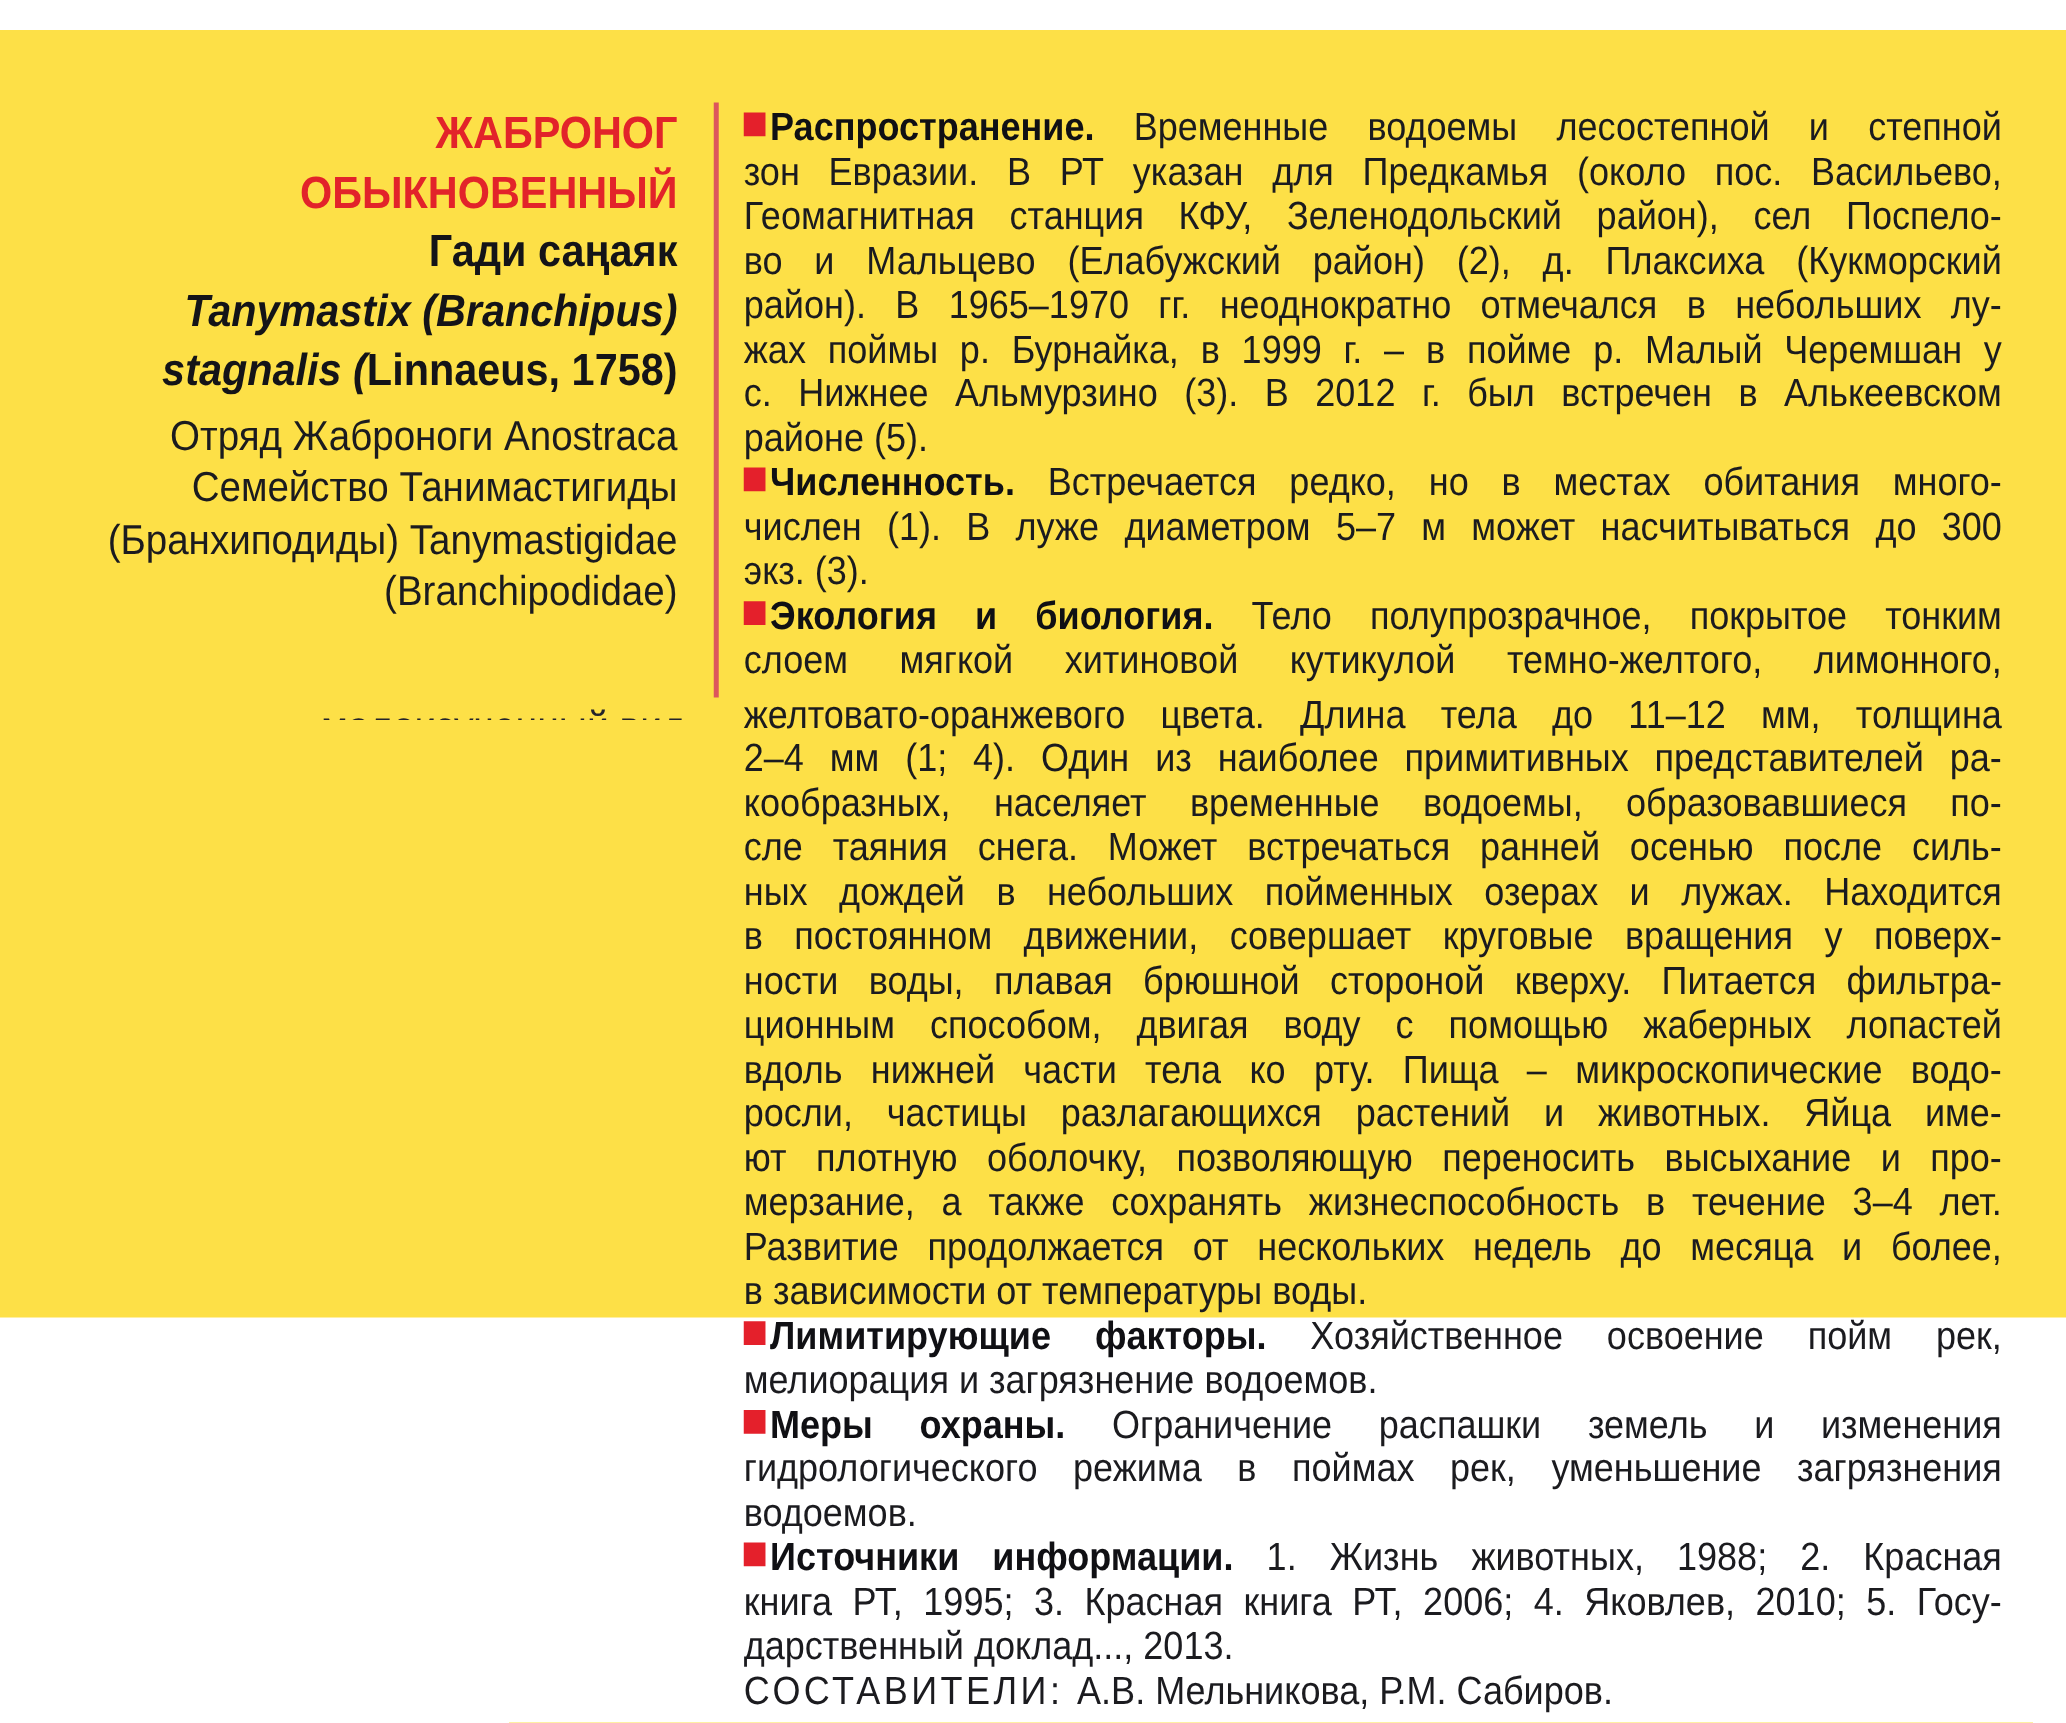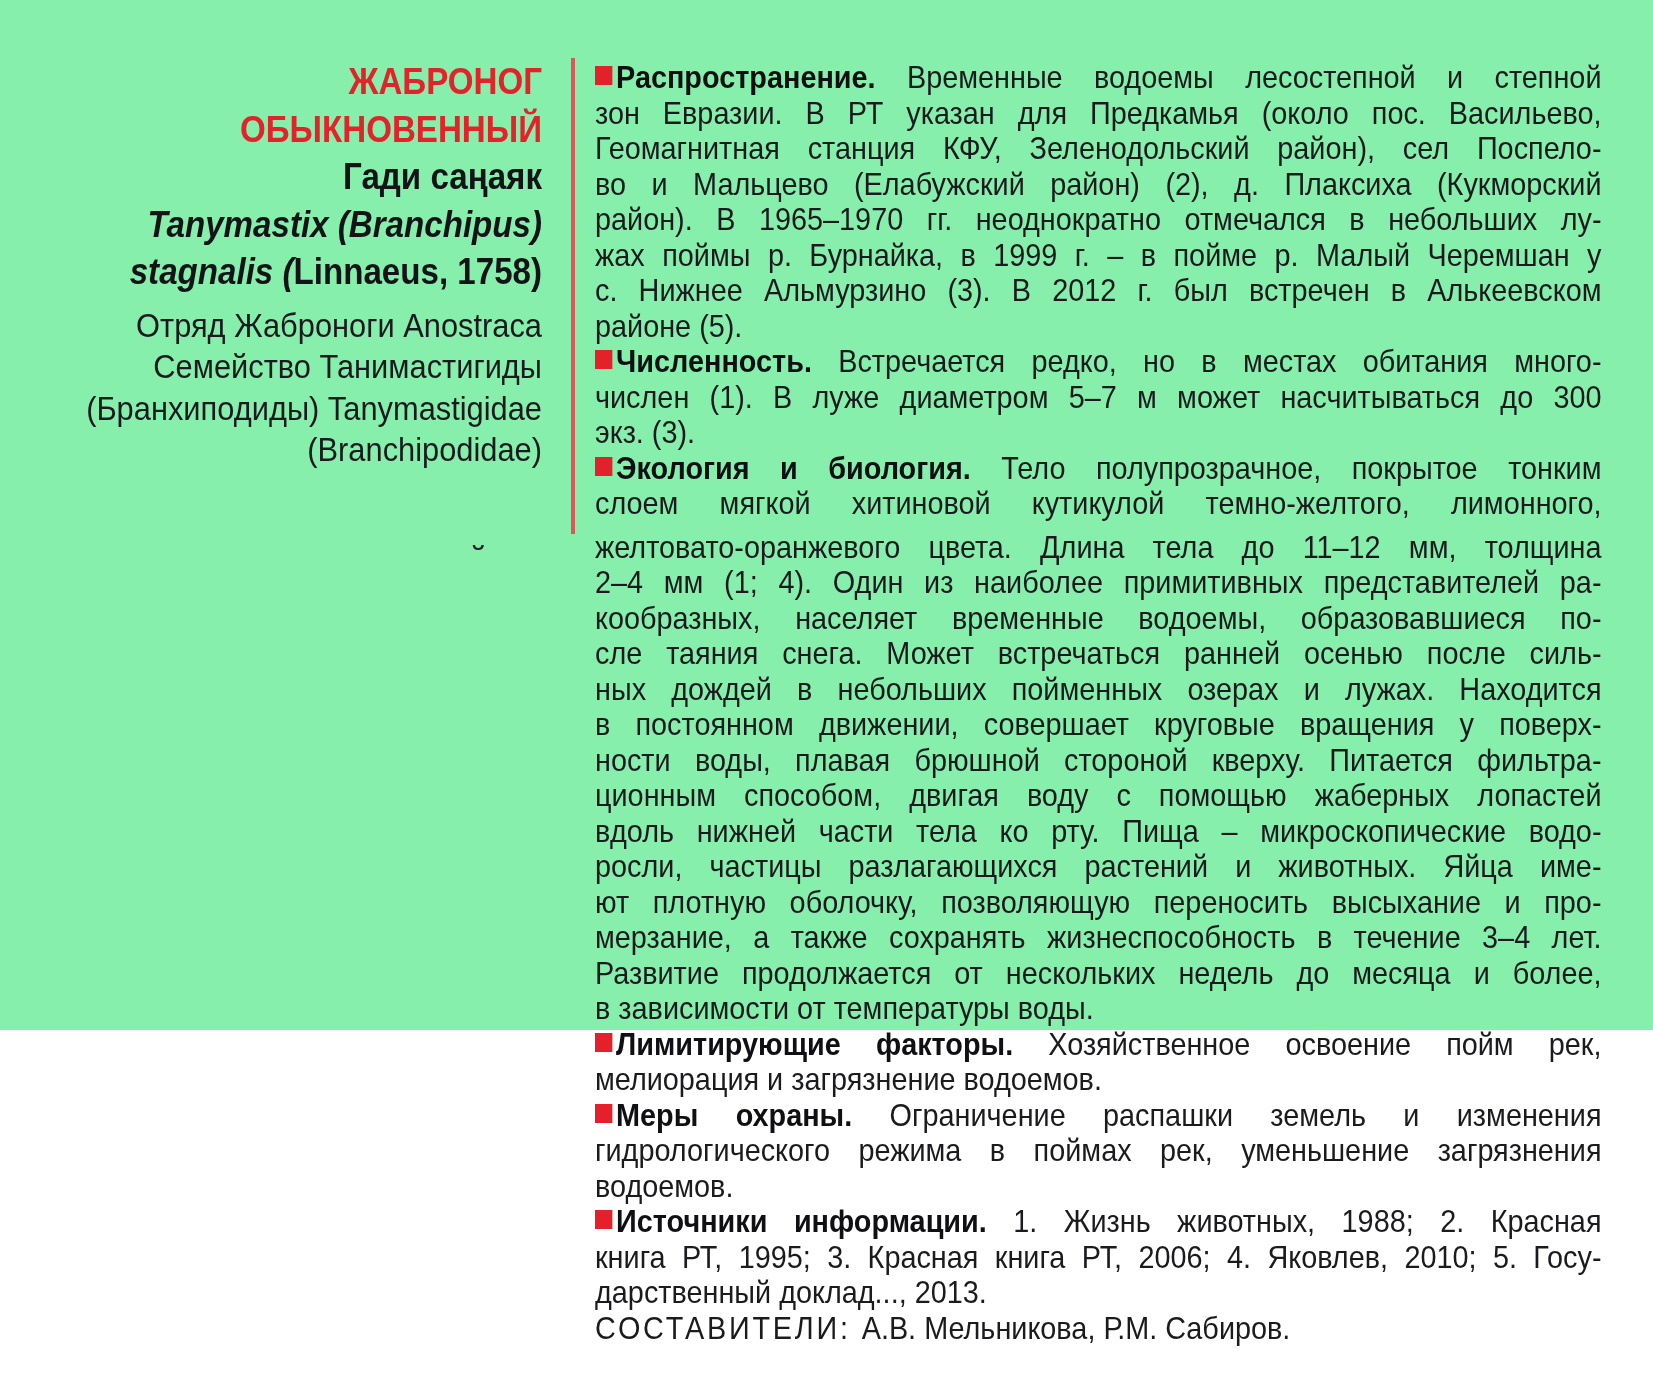--- a/index.html
+++ b/index.html
@@ -2,21 +2,21 @@
 <html lang="ru"><head>
 <meta charset="utf-8">
 <style>
   html,body{margin:0;padding:0;}
   body{
     width:1653px;height:1378px;background:#ffffff;overflow:hidden;
     font-family:"Liberation Sans","DejaVu Sans",sans-serif;
     color:#1b1b1f;
     -webkit-font-smoothing:antialiased;
   }
-  .page{position:relative;width:1653px;height:1030px;background:#86efac;}
+  .page{position:relative;width:1653px;height:1030px;background:#fde047;margin-top:24px;}
 
   
   .left-col{
     position:absolute;left:18px;top:58px;width:524px;
     text-align:right;
     transform:scaleX(.92);transform-origin:100% 0;
   }
   .lc-title{font-weight:bold;font-size:36px;line-height:47.5px;}
   .lc-tatar{font-weight:bold;font-size:36px;line-height:47.5px;color:#141418;}
   .lc-latin{font-weight:bold;font-size:36px;line-height:47.5px;color:#141418;}

